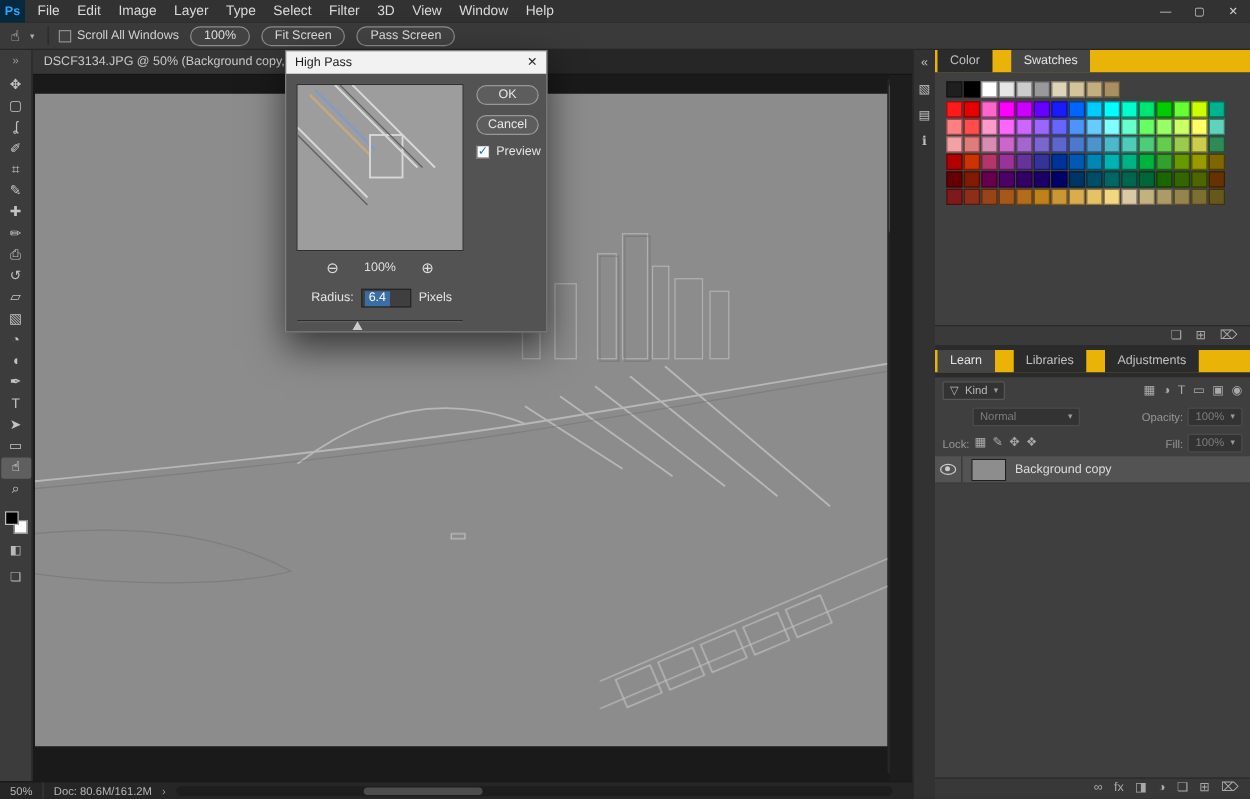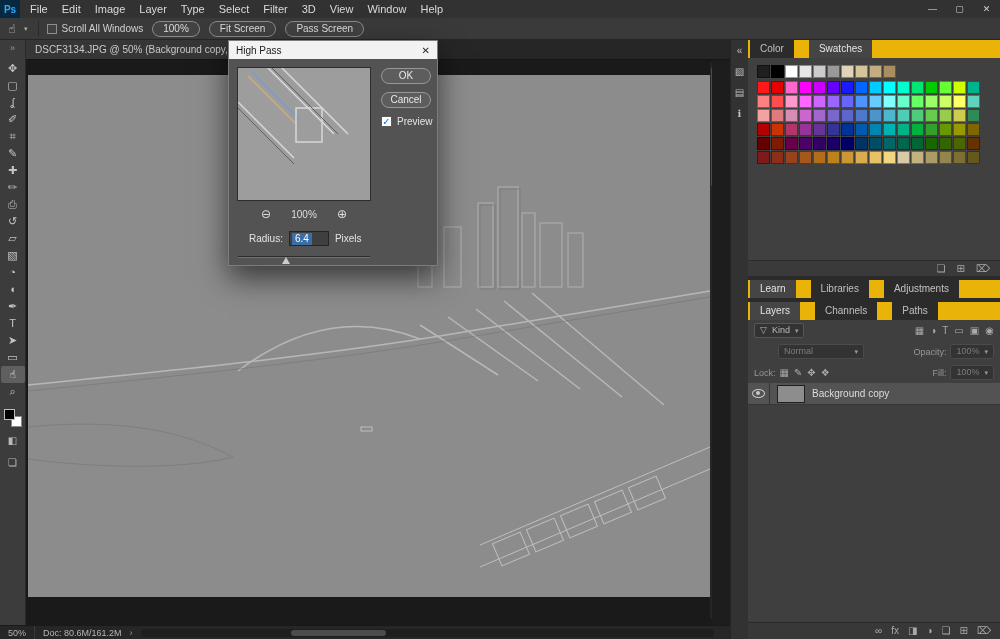--- a/index.html
+++ b/index.html
@@ -409,25 +409,20 @@
       </div>
 
     <div class="group-gap"></div>
     <div class="tab-strip">
         <span class="ptab active">Learn</span>
         <span class="ptab">Libraries</span>
         <span class="ptab">Adjustments</span>
       </div>
     <div class="group-gap"></div>
 
-    <div class="tab-strip">
-        <span class="ptab active">Layers</span>
-        <span class="ptab">Channels</span>
-        <span class="ptab">Paths</span>
-      </div>
     <div class="layers-body">
       <div class="lp-row">
         <span class="select">
           <span>▽</span>
           <span>Kind</span>
           <span class="caret">▾</span>
         </span>
         <span class="spacer"></span>
         <span style="display:flex;gap:6px;">
             <span class="panel-icon">▦</span>

